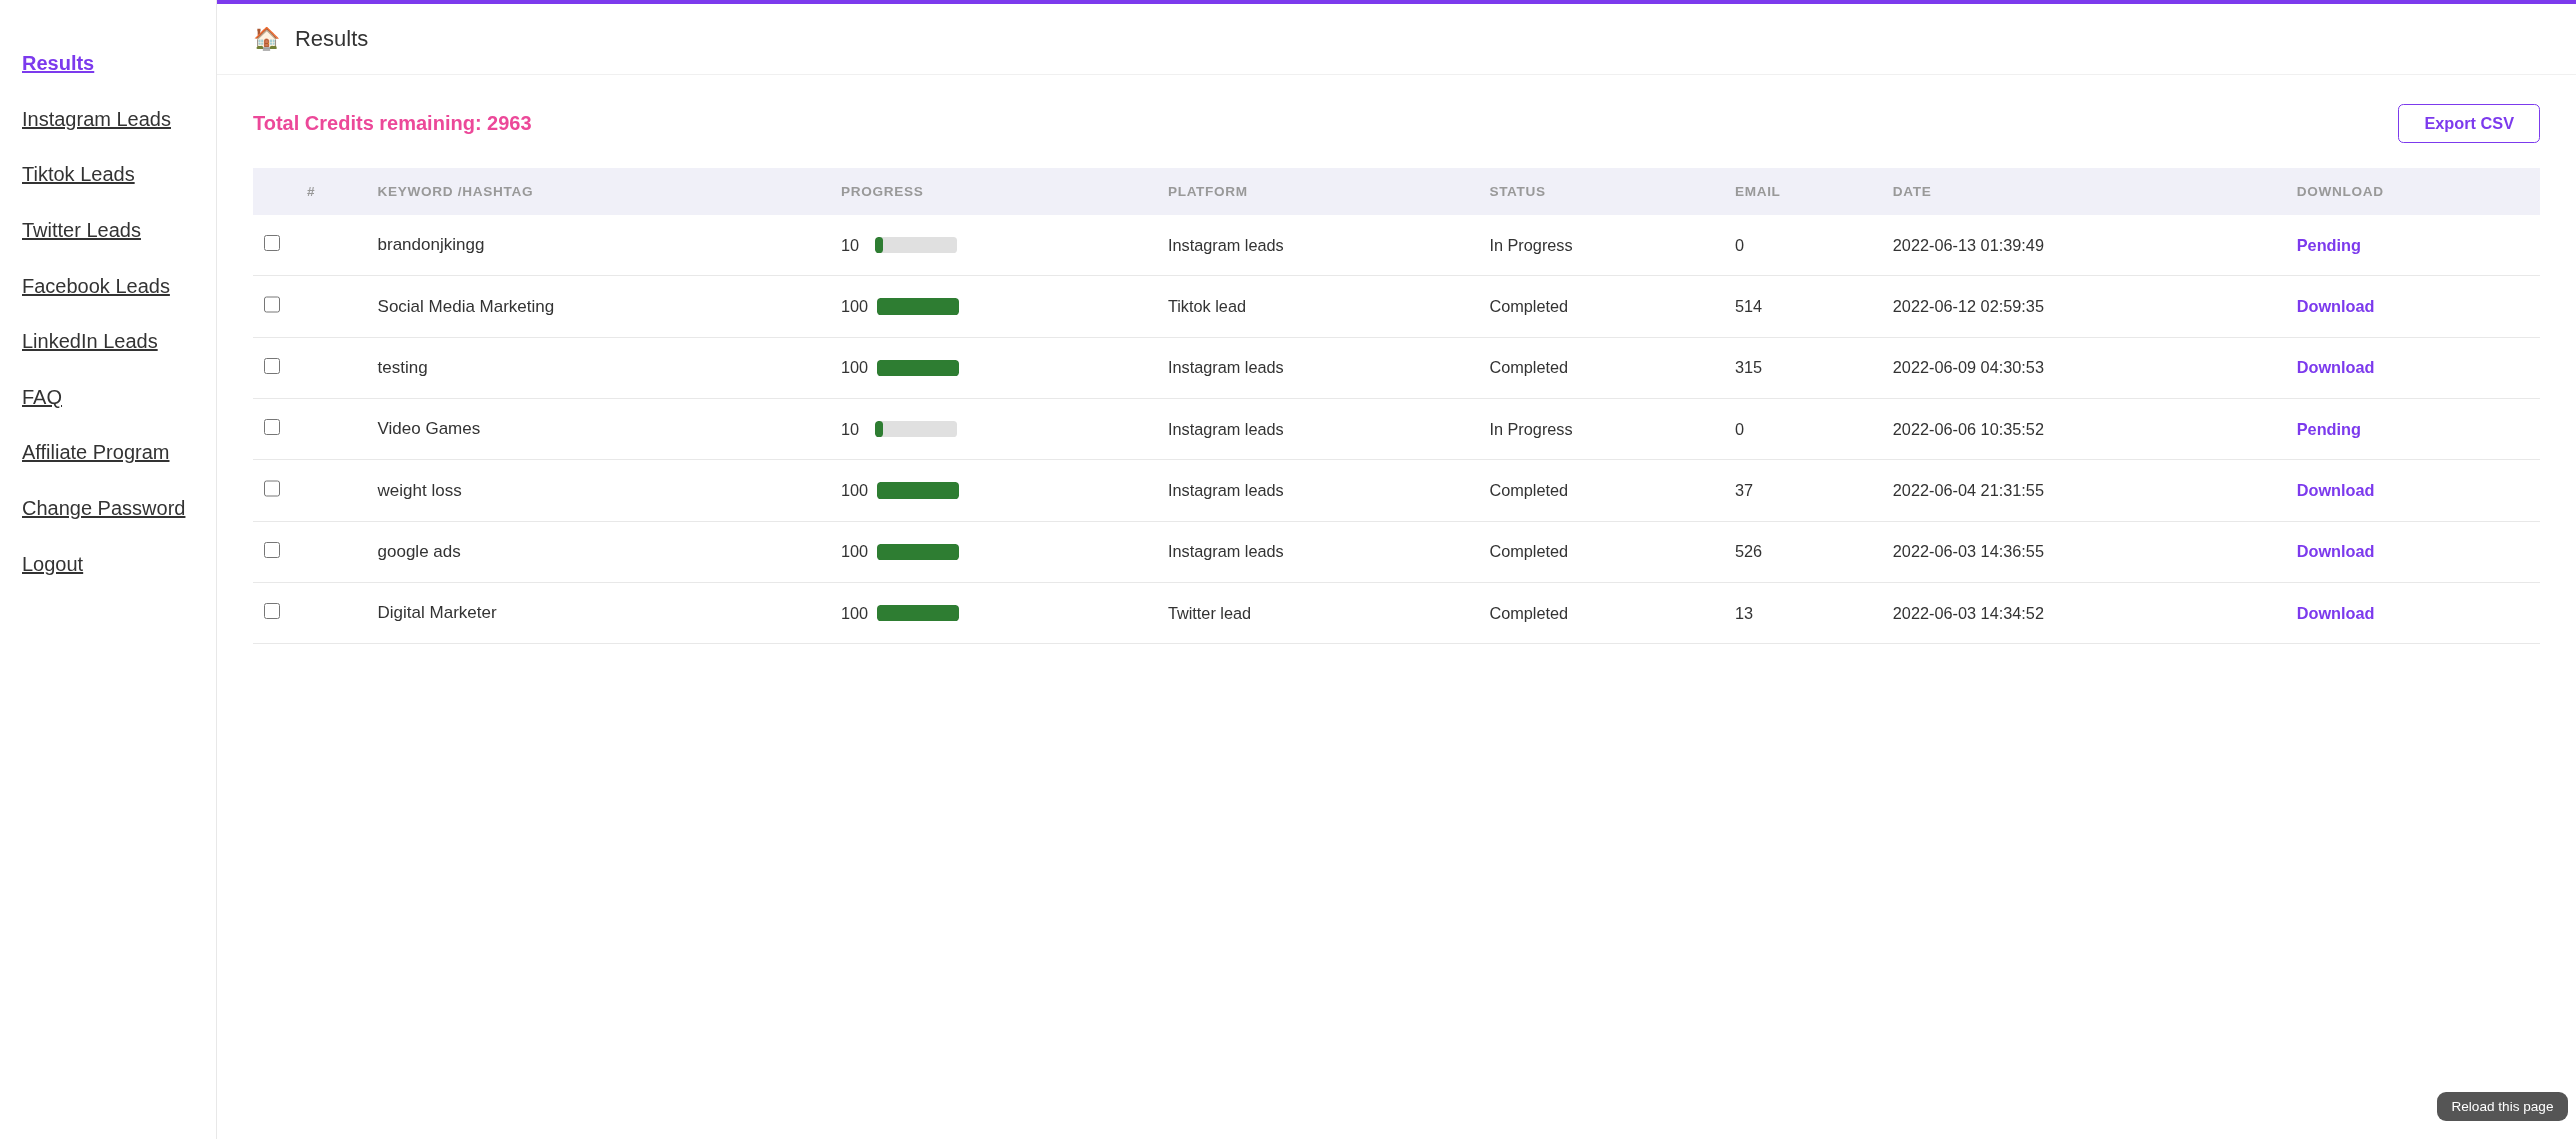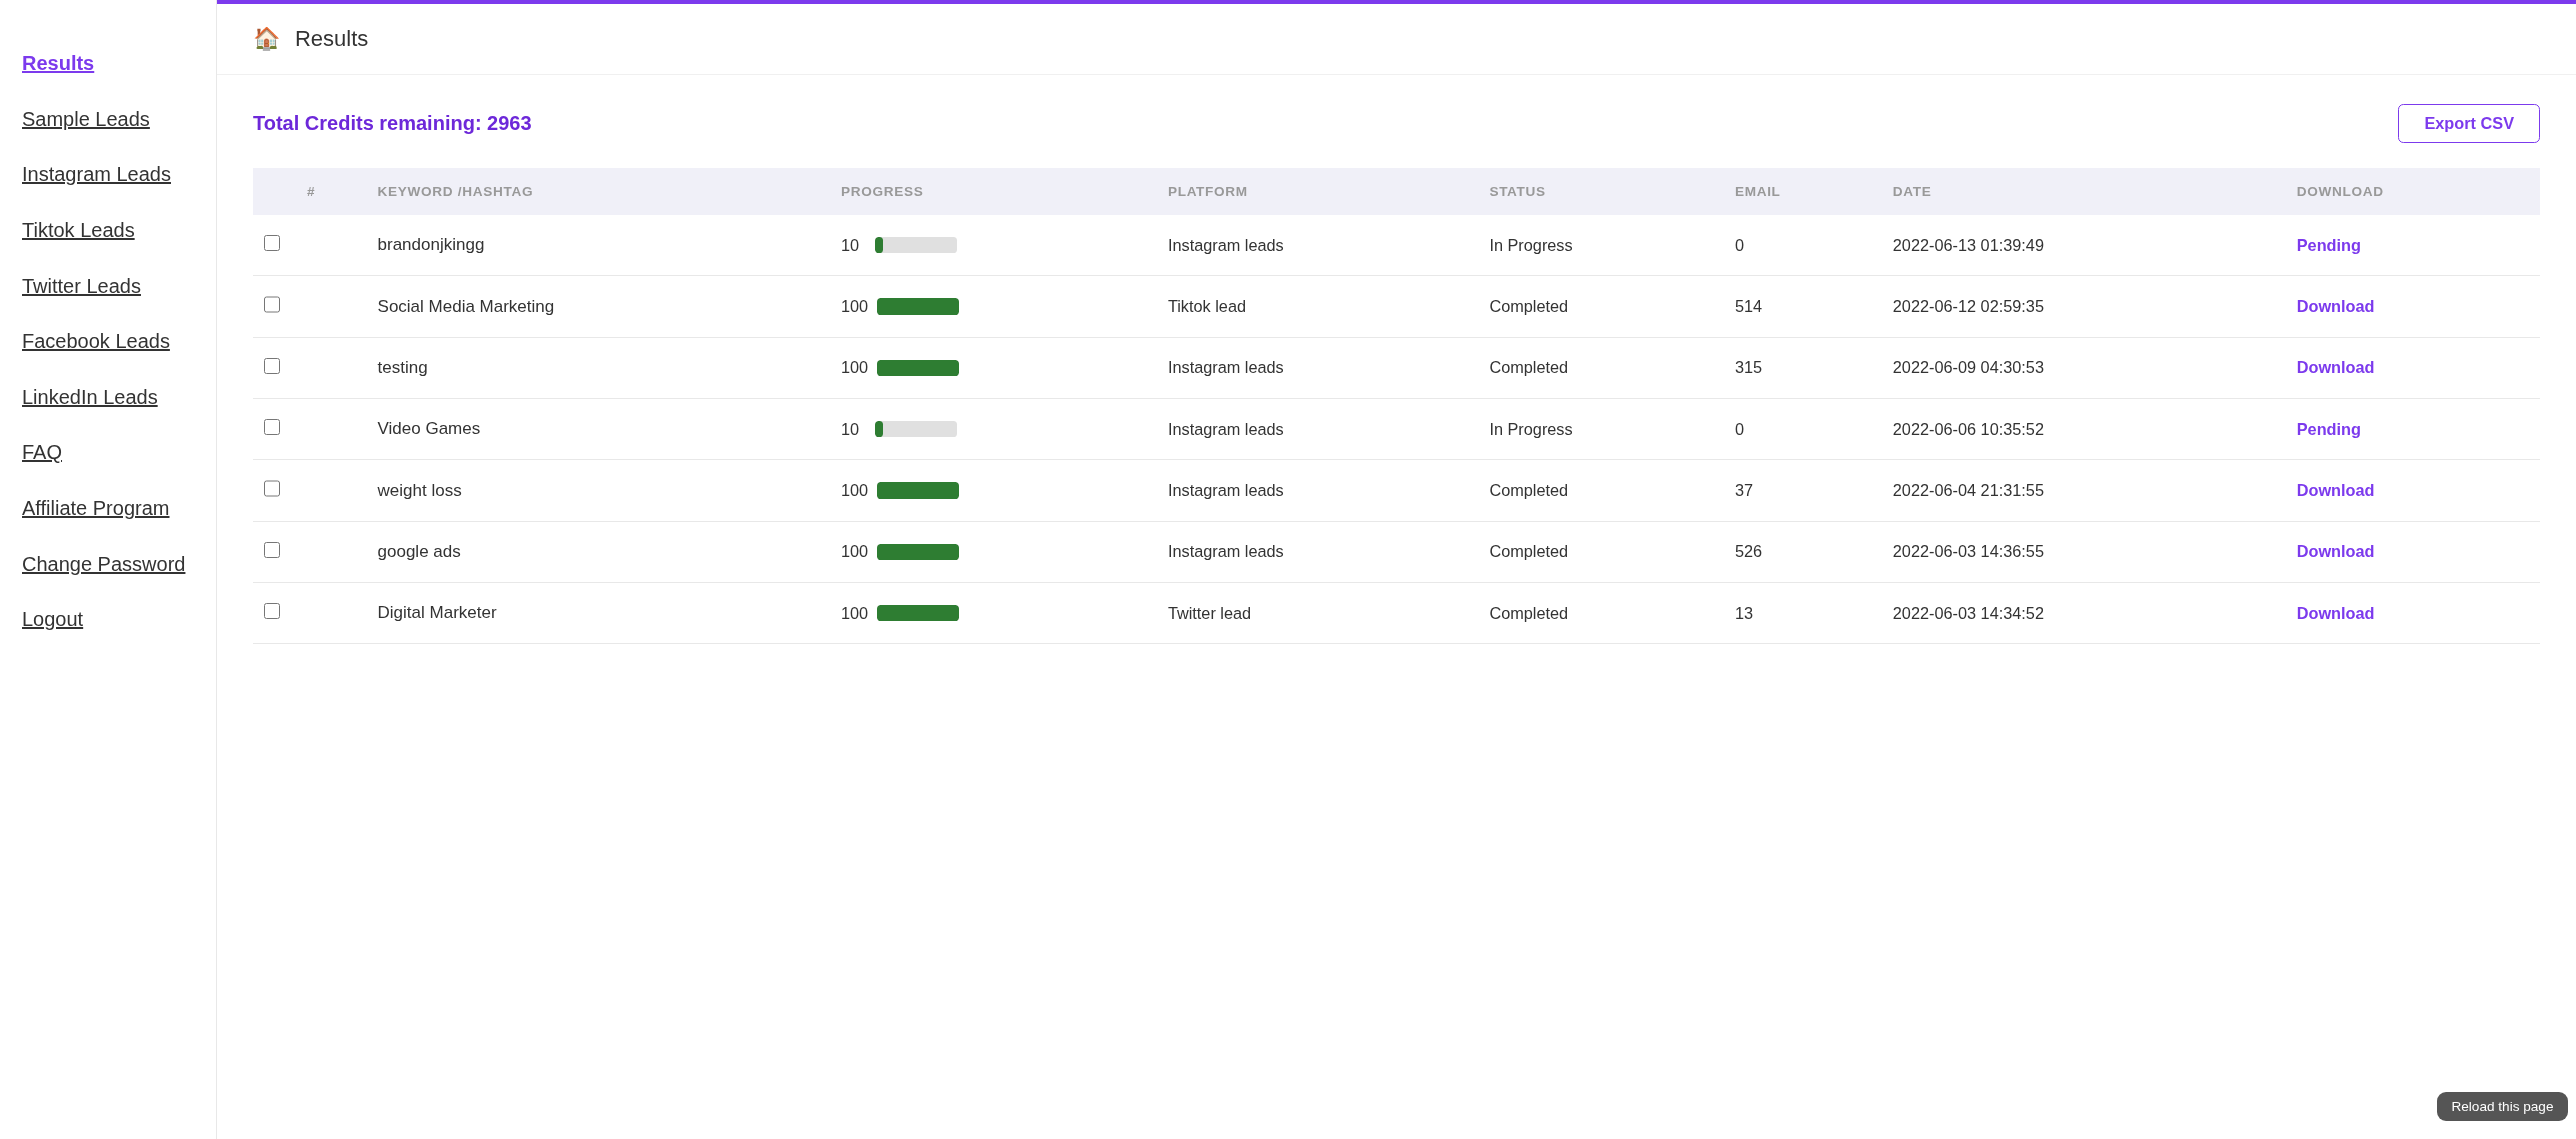--- a/index.html
+++ b/index.html
@@ -65,21 +65,21 @@
 
     .credits-row {
       display: flex;
       justify-content: space-between;
       align-items: center;
       margin-bottom: 25px;
     }
     .credits-text {
       font-size: 20px;
       font-weight: 700;
-      color: #6d28d9;
+      color: #ec4899;
     }
     .export-btn {
       border: 1.8px solid #7c3aed;
       color: #7c3aed;
       background: #fff;
       padding: 9px 25px;
       font-size: 16.3px;
       font-weight: 600;
       border-radius: 5.4px;
       cursor: pointer;
@@ -161,21 +161,20 @@
       padding: 7.2px 14.5px;
       border-radius: 9px;
       font-size: 13.6px;
     }
   </style>
 </head>
 <body>
 
 <nav class="sidebar">
 <a class="sidebar-item active" href="#">Results</a>
-    <a class="sidebar-item" href="#">Sample Leads</a>
     <a class="sidebar-item" href="#">Instagram Leads</a>
     <a class="sidebar-item" href="#">Tiktok Leads</a>
     <a class="sidebar-item" href="#">Twitter Leads</a>
     <a class="sidebar-item" href="#">Facebook Leads</a>
     <a class="sidebar-item" href="#">LinkedIn Leads</a>
     <a class="sidebar-item" href="#">FAQ</a>
     <a class="sidebar-item" href="#">Affiliate Program</a>
     <a class="sidebar-item" href="#">Change Password</a>
     <a class="sidebar-item" href="#">Logout</a>
   </nav>

